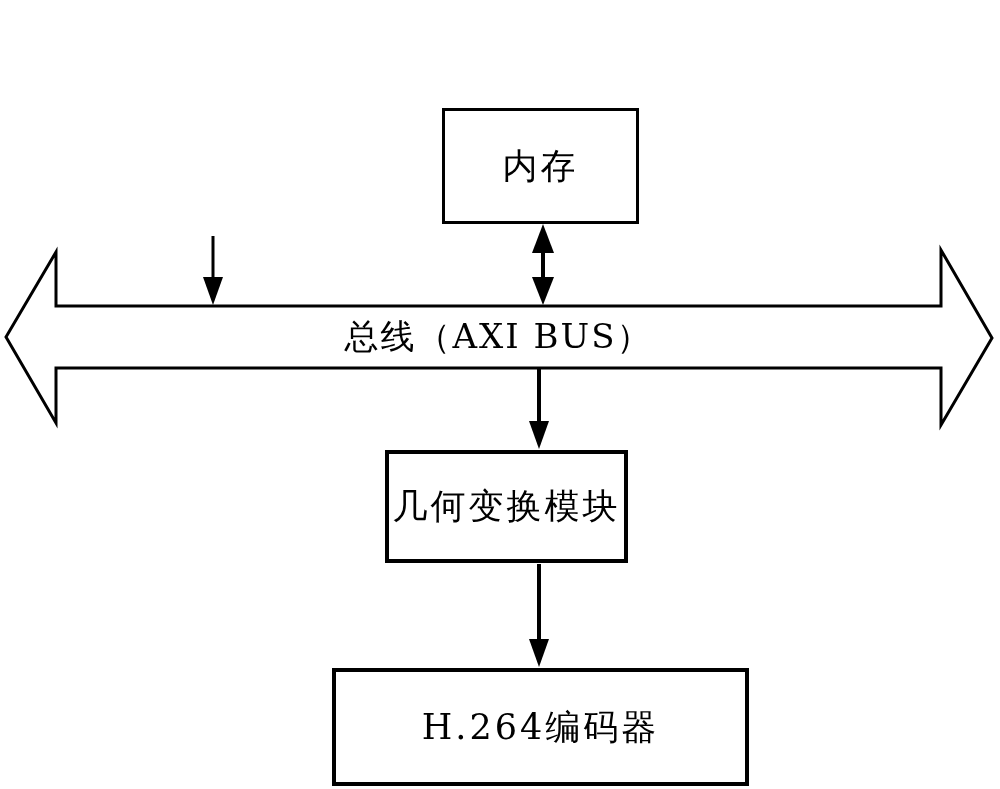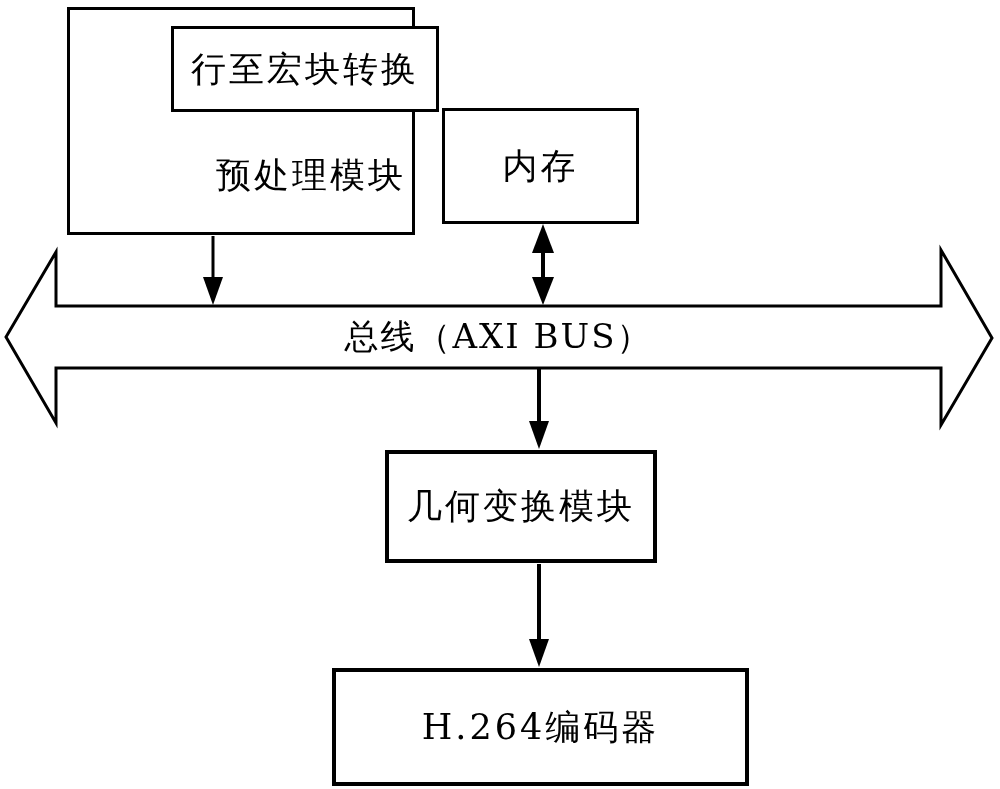--- a/index.html
+++ b/index.html
@@ -51,21 +51,21 @@
     justify-content: center;
     font-size: 35px;
     letter-spacing: 3px;
   }
   #memory-box {
     left: 442px; top: 108px;
     width: 197px; height: 116px;
   }
   #geometry-box {
     left: 385px; top: 450px;
-    width: 272px; height: 113px;
+    width: 243px; height: 113px;
     border-width: 4px;
   }
   #encoder-box {
     left: 332px; top: 668px;
     width: 417px; height: 118px;
     border-width: 4px;
   }
   #bus-label {
     position: absolute;
     left: 57px; top: 305px;
@@ -116,26 +116,20 @@
       <line x1="539" y1="369" x2="539" y2="424" stroke-width="4"></line>
       <polygon class="head" points="539,449 529,421 549,421"></polygon>
     </g>
 
     <g>
       <line x1="539" y1="564" x2="539" y2="641" stroke-width="4"></line>
       <polygon class="head" points="539,667 529,639 549,639"></polygon>
     </g>
   </svg>
 
-  <div class="box" id="preprocess-box">
-    <div class="box" id="row2mb-box">
-      <span class="box-label">行至宏块转换</span>
-    </div>
-    <div id="preprocess-label">预处理模块</div>
-  </div>
 
   <div class="box" id="memory-box">
     <span class="box-label">内存</span>
   </div>
 
   <div id="bus-label">总线（AXI BUS）</div>
 
   <div class="box" id="geometry-box">
     <span class="box-label">几何变换模块</span>
   </div>

